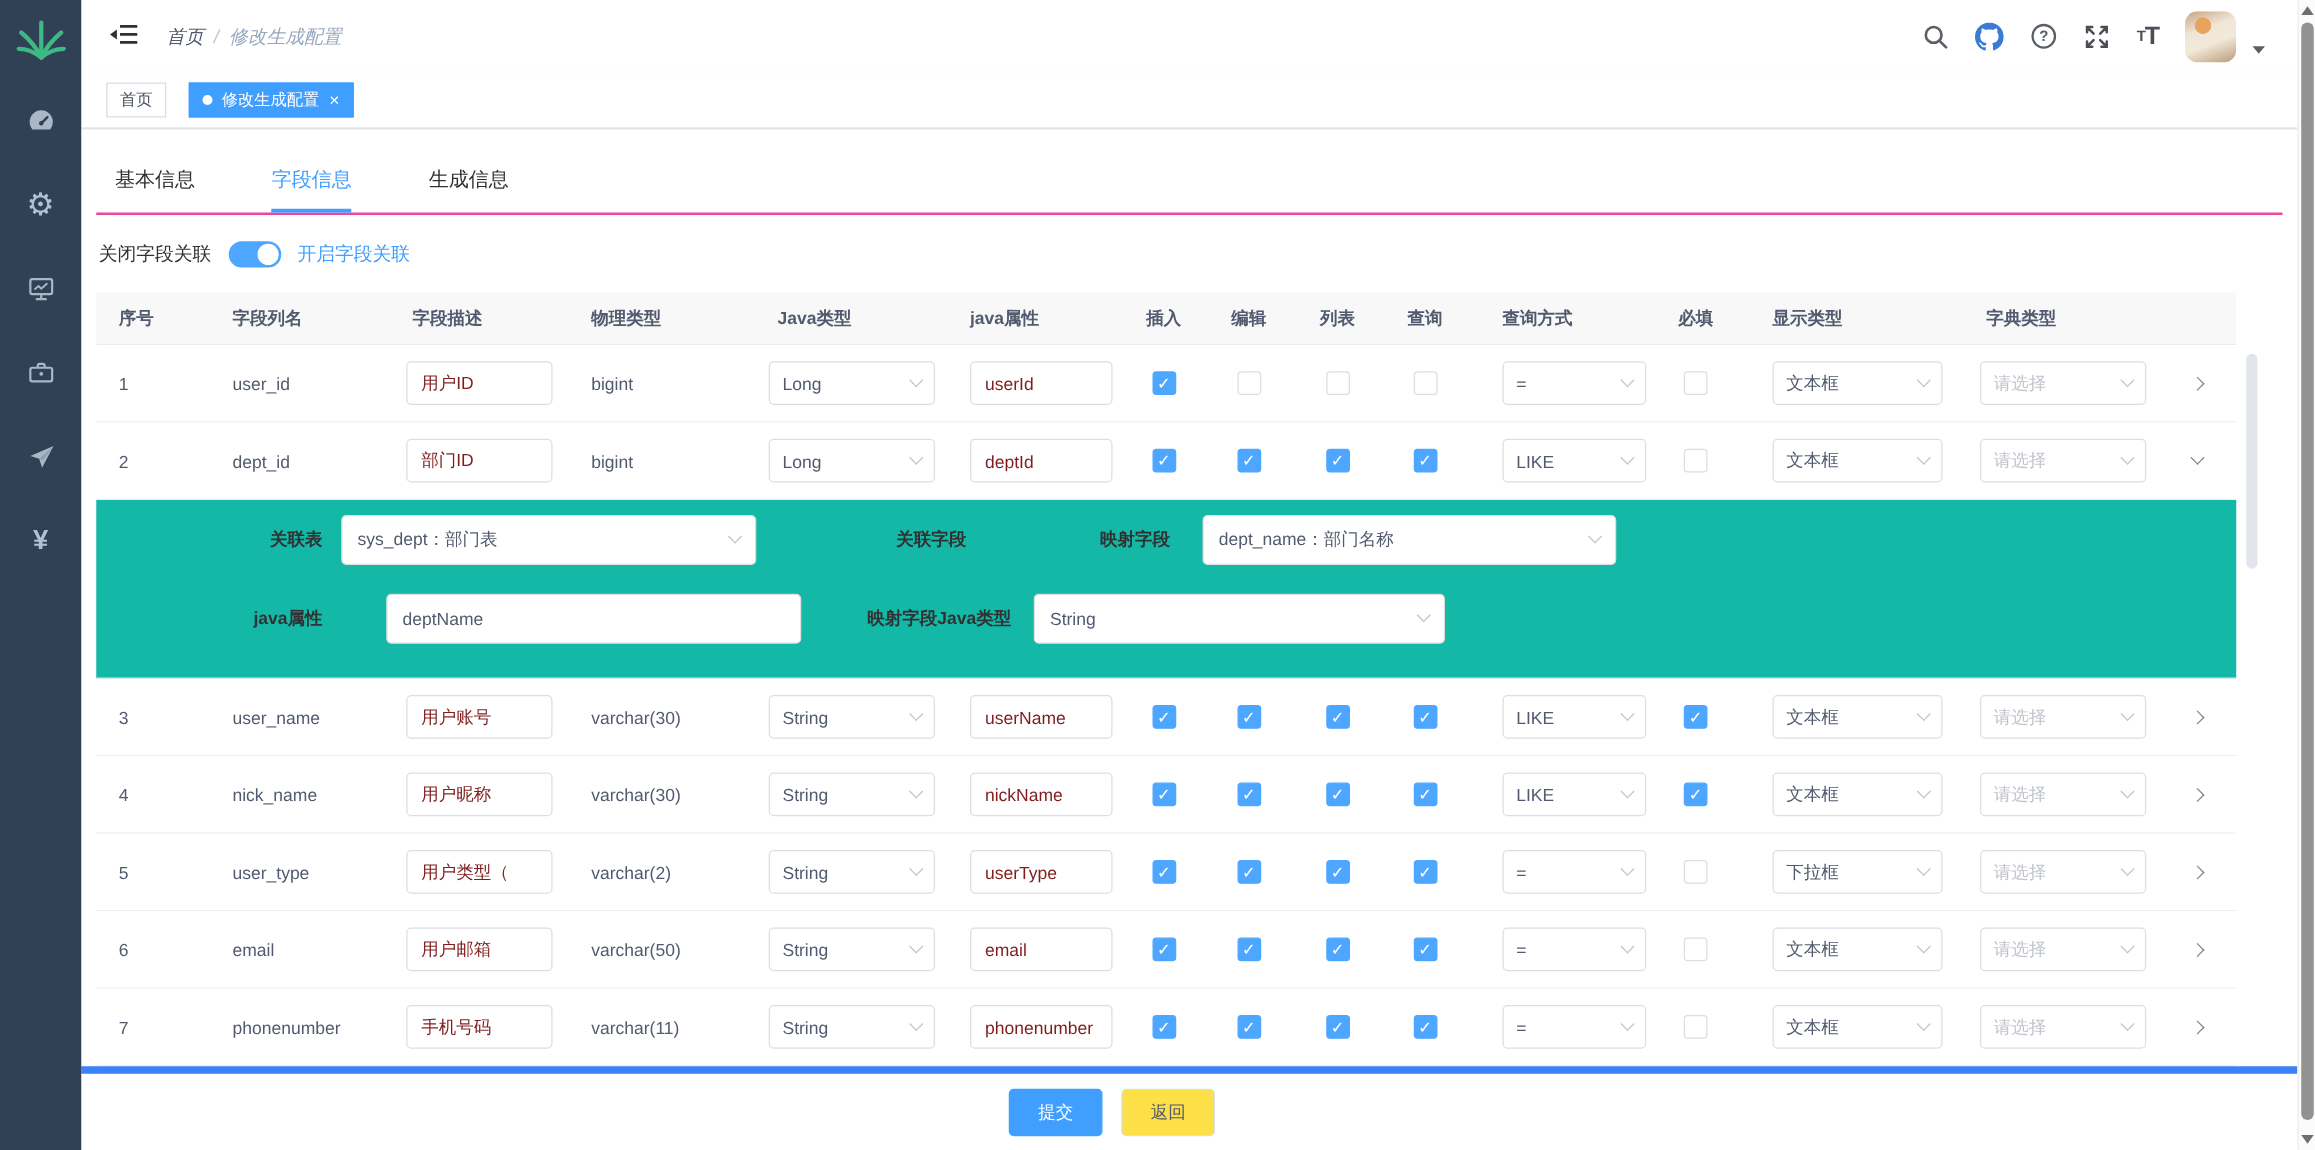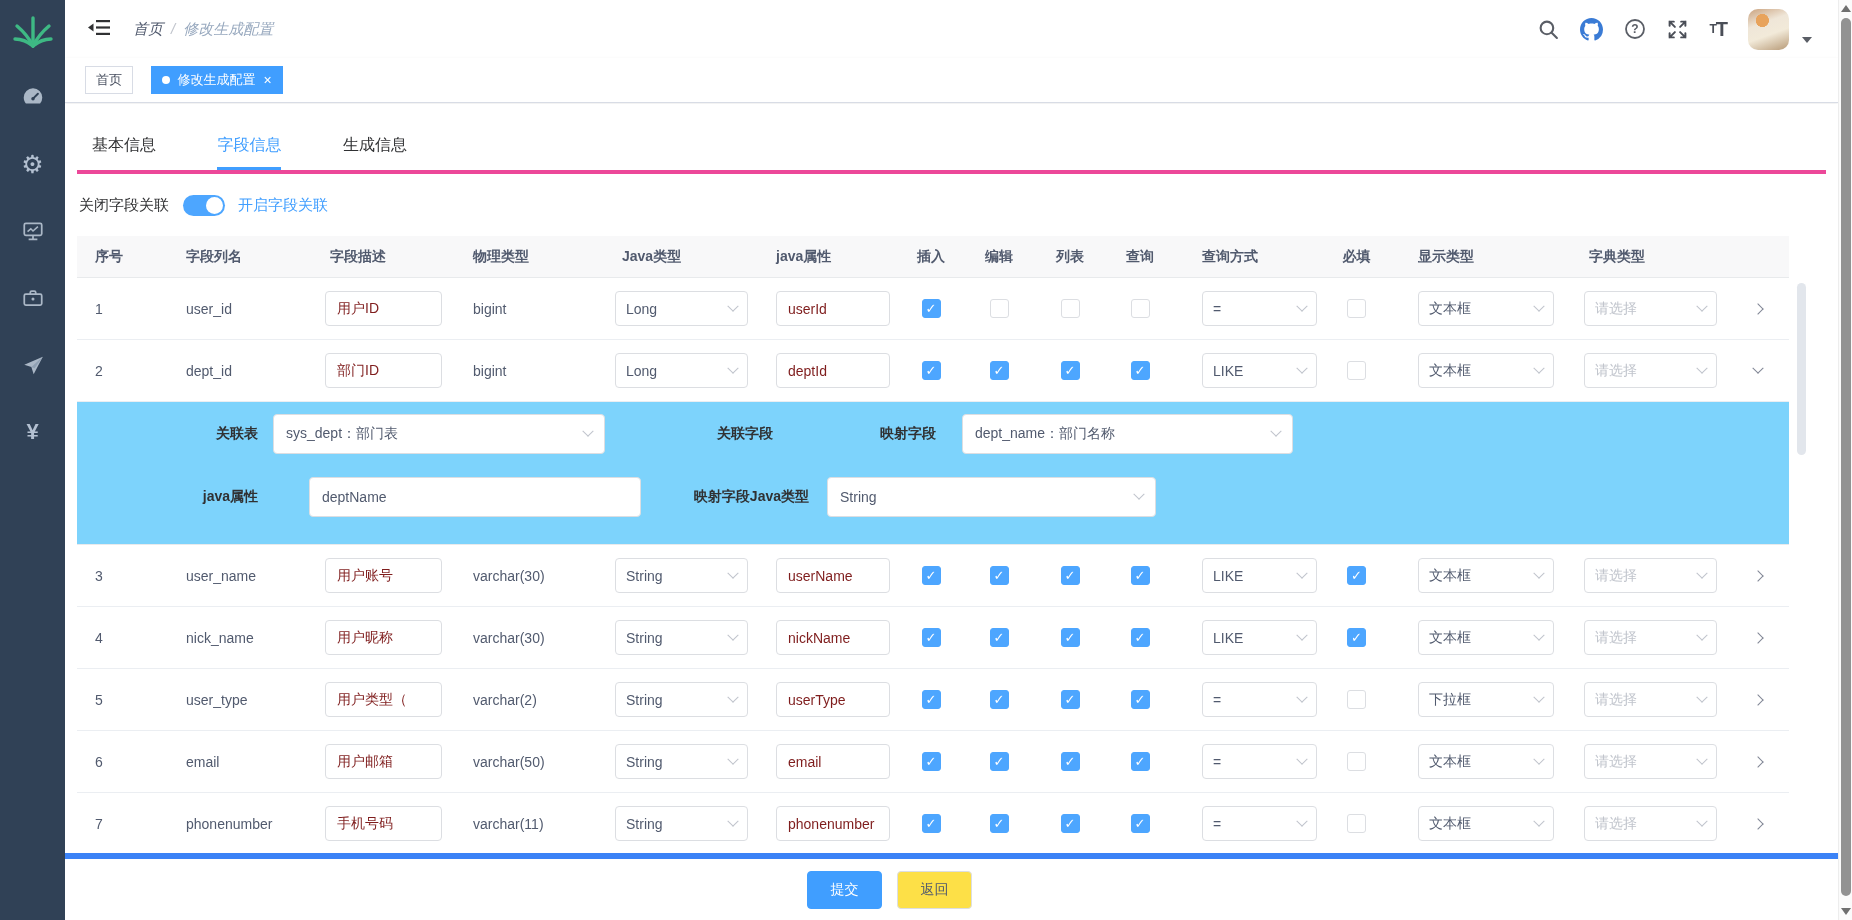--- a/index.html
+++ b/index.html
@@ -36,21 +36,21 @@
   
   .tagbar { position:relative; height:45px; background:#fff; border-bottom:1px solid #d8dce5; box-shadow:0 1px 3px 0 rgba(0,0,0,.08); padding:8px 0 0 20px; white-space:nowrap; }
   .tag { display:inline-flex; align-items:center; height:28px; padding:0 10px; border:1px solid #d8dce5; background:#fff; color:#495060; font-size:13px; margin-right:14px; cursor:pointer; }
   .tag.active { background:#409EFF; border-color:#409EFF; color:#fff; }
   .tag .dot { width:8px; height:8px; border-radius:50%; background:#fff; margin-right:7px; }
   .tag .close { margin-left:8px; font-size:14px; line-height:1; }
 
   
   .content { position:absolute; top:104px; left:0; right:0; bottom:0; background:#fff; }
 
-  .tabs { margin:20px 12px 0 12px; padding-left:15px; border-bottom:4px solid #ec4899; }
+  .tabs { margin:20px 12px 0 12px; padding-left:15px; border-bottom:2px solid #ec4899; }
   .tab { display:inline-block; margin-right:57px; font-size:16px; color:#303133; height:46px; line-height:42px; cursor:pointer; }
   .tab.active { color:#409EFF; border-bottom:3px solid #409EFF; }
 
   .switch-row { margin:21px 0 0 14px; display:flex; align-items:center; font-size:15px; color:#303133; }
   .switch { width:42px; height:21px; border-radius:11px; background:#c0ccda; position:relative; margin:0 13px 0 14px; cursor:pointer; }
   .switch.on { background:#4da6ff; }
   .switch::after { content:''; position:absolute; left:2px; top:2px; width:17px; height:17px; border-radius:50%; background:#fff; }
   .switch.on::after { left:auto; right:2px; }
   .switch-on-label { color:#409EFF; }
 
@@ -77,21 +77,21 @@
   .sel { height:35px; border:1px solid #dcdee2; border-radius:4px; padding:0 10px; display:flex; align-items:center; justify-content:space-between; background:#fff; cursor:pointer; color:#515a6e; overflow:hidden; white-space:nowrap; }
   .sel.ph span { color:#c0c4cc; }
   .chev { width:8px; height:8px; border-right:1.5px solid #c0c4cc; border-bottom:1.5px solid #c0c4cc; transform:rotate(45deg) translate(-2px,-2px); flex:none; margin-left:6px; }
   .cb { width:19px; height:19px; border:1px solid #dcdee2; border-radius:3px; background:#fff; position:relative; cursor:pointer; }
   .cb.checked { background:#4da6ff; border-color:#4da6ff; }
   .cb.checked::after { content:'✓'; position:absolute; left:3px; top:1px; color:#fff; font-size:13px; font-weight:bold; }
   .exparrow { width:8px; height:8px; border-right:1.5px solid #808695; border-bottom:1.5px solid #808695; transform:rotate(-45deg); cursor:pointer; }
   .exparrow.down { transform:rotate(45deg) translate(-2px,-2px); }
 
   
-  .expand-panel { height:143px; border-bottom:1px solid #e8eaec; background:#7dd3fc; }
+  .expand-panel { height:143px; border-bottom:1px solid #e8eaec; background:#14b8a6; }
   .ef-row { display:flex; align-items:center; }
   .ef-row.r1 { padding-top:12px; }
   .ef-row.r2 { padding-top:23px; }
   .ef-label { font-weight:bold; color:#303133; text-align:right; flex:none; }
   .lb1 { width:181px; } .lb2 { width:168px; } .lb3 { width:145px; }
   .ef-gap1 { width:15px; flex:none; } .ef-gap2 { width:18px; flex:none; } .ef-gap3 { width:26px; flex:none; }
   .ef-sel { height:40px; border:1px solid #dcdee2; border-radius:4px; padding:0 12px; display:flex; align-items:center; justify-content:space-between; color:#515a6e; background:#fff; cursor:pointer; }
   .w1 { width:332px; } .w2 { width:329px; } .w3 { width:331px; }
   input.ef-in { height:40px; width:332px; border:1px solid #dcdee2; border-radius:4px; padding:0 12px; font-size:14px; color:#515a6e; font-family:inherit; outline:none;margin-left:36px; }
 

